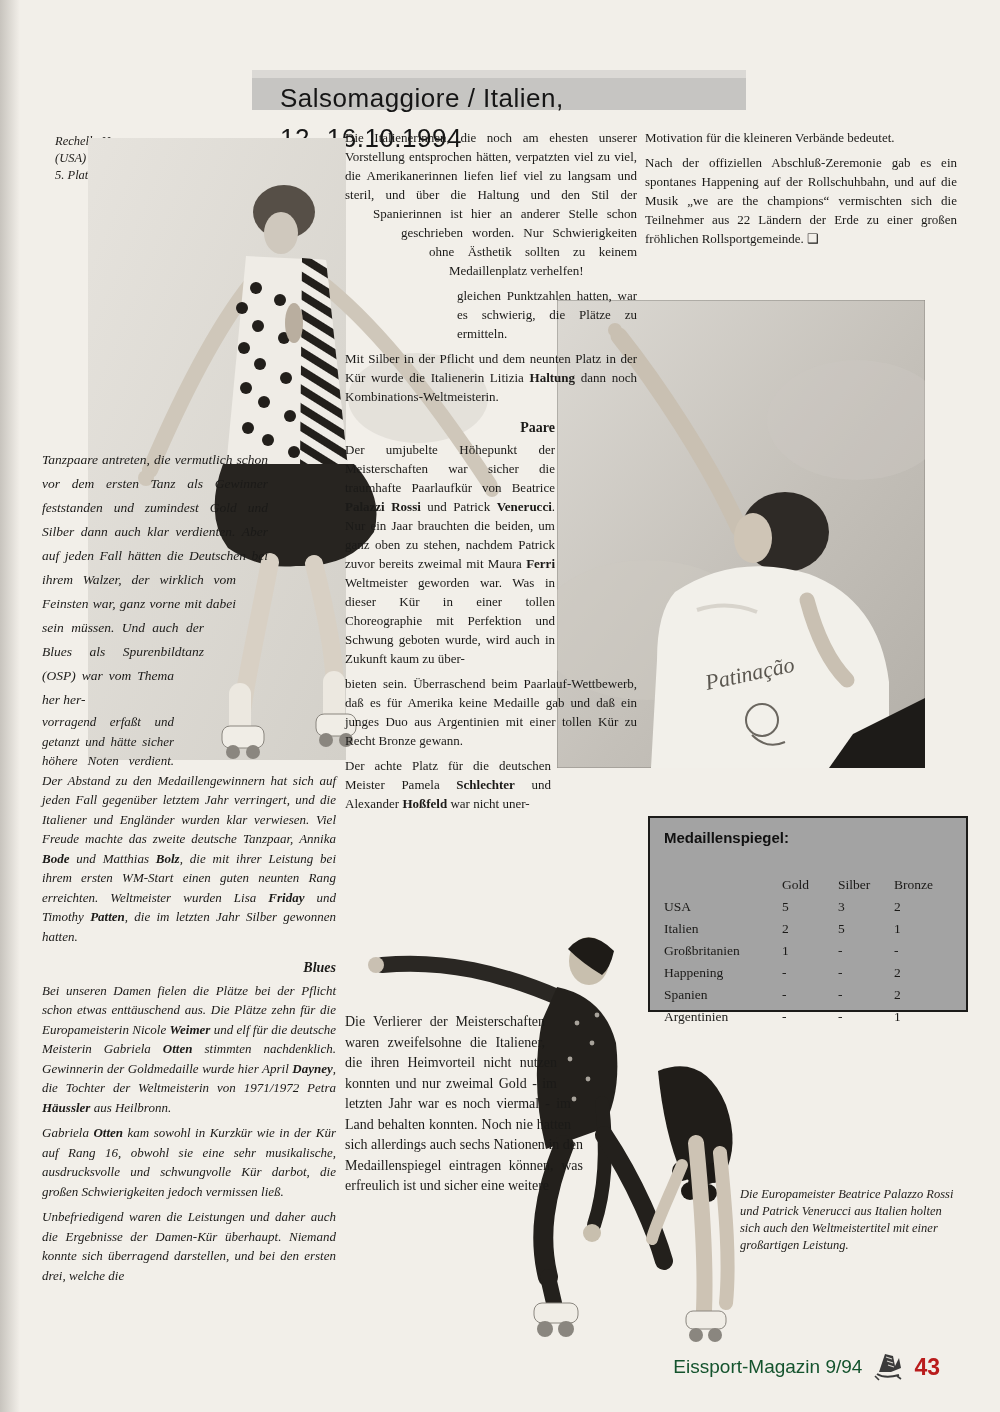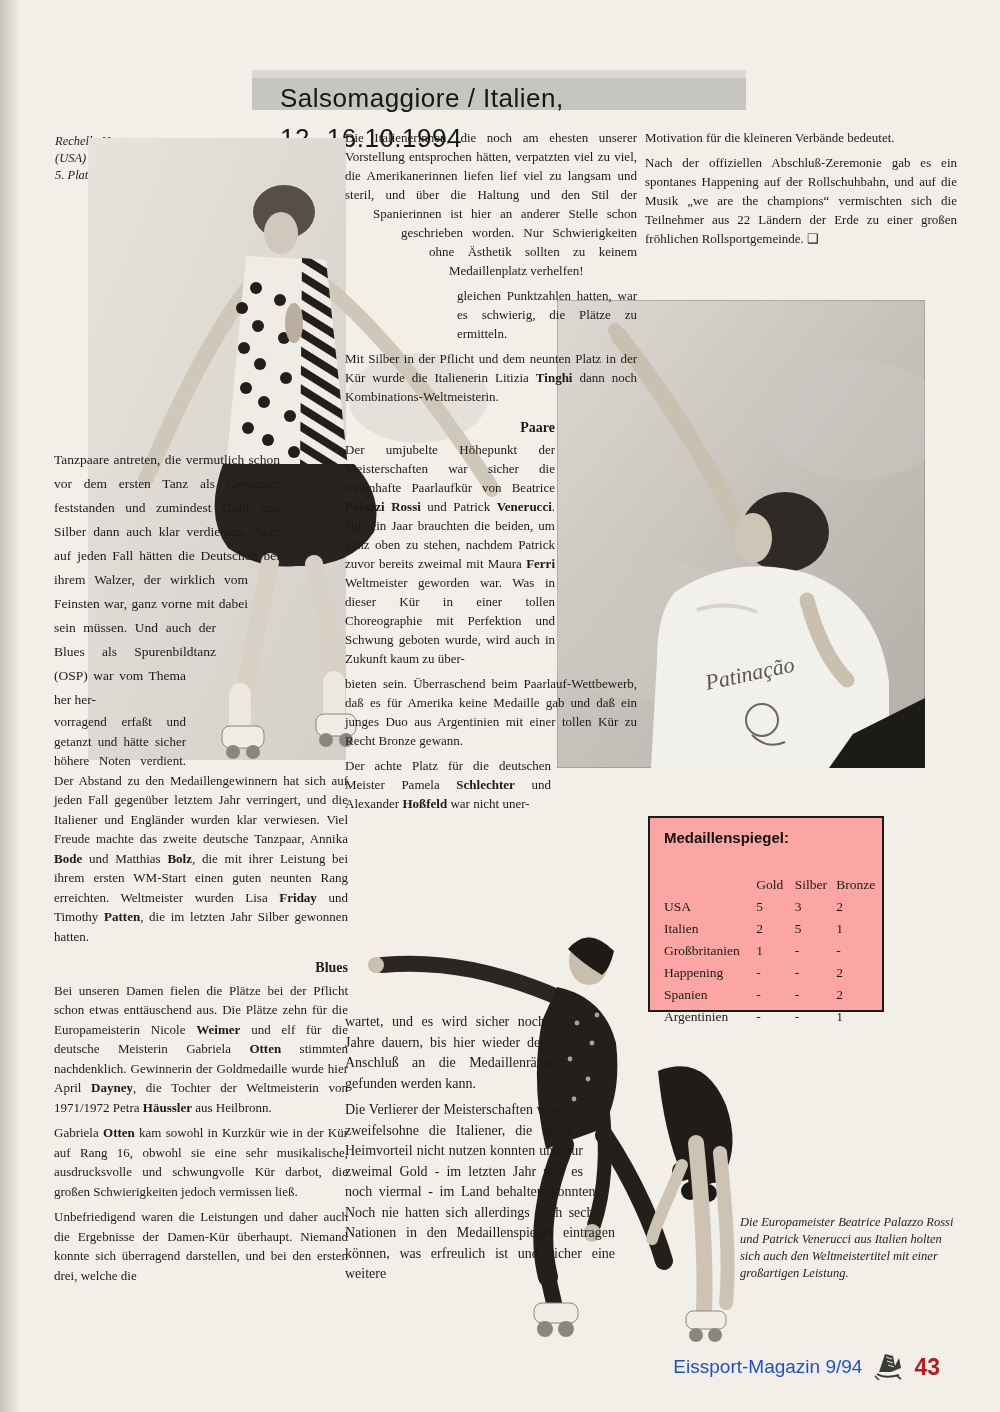--- a/index.html
+++ b/index.html
@@ -6,46 +6,46 @@
   .page{position:relative;width:1000px;height:1412px;margin:0 auto;background:#f2efe9;
         font-family:"Liberation Serif", serif;color:#1b1a18;overflow:hidden;}
   .edge{position:absolute;left:0;top:0;width:20px;height:100%;
         background:linear-gradient(to right, rgba(120,115,108,.35), rgba(120,115,108,0));}
   .banner{position:absolute;left:252px;top:70px;width:494px;height:40px;line-height:40px;
         background:#c6c5c2;border-top:8px solid #dbd9d5;padding-left:28px;box-sizing:border-box;
         font-family:"Liberation Sans", sans-serif;font-size:26px;color:#151515;letter-spacing:.5px;}
   .caption{position:absolute;font-style:italic;font-size:12.5px;line-height:17px;color:#24221f;}
   .cap1{left:55px;top:133px;width:114px;}
   .cap2{left:645px;top:774px;width:318px;}
-  .cap3{left:740px;top:1214px;width:220px;}
+  .cap3{left:740px;top:1186px;width:220px;}
   .col{position:absolute;text-align:justify;font-size:13px;line-height:19px;z-index:3;}
   .col p{margin:0 0 6px 0;}
-  .col1{left:54px;top:448px;width:294px;line-height:19.5px;}
+  .col1{left:42px;top:448px;width:294px;line-height:19.5px;font-style:italic;}
   .col1 .b1{line-height:24px;font-size:13.5px;}
   .col2t{left:345px;top:128px;width:292px;}
   .col2b{left:345px;top:1012px;width:292px;font-size:14px;line-height:20.5px;}
   .col3{left:645px;top:128px;width:312px;}
   .shead{font-weight:bold;font-size:14px;margin:12px 0 3px 0;text-align:right;}
   .spr{float:right;clear:right;}
   .spl{float:left;clear:left;}
   .narrow212{width:212px;}
   .narrow205{width:206px;}
   .photo{position:absolute;z-index:1;}
-  .medal-box{position:absolute;left:648px;top:816px;width:236px;height:196px;z-index:4;
-        border:2px solid #1c1b19;background:#fca5a5;box-sizing:border-box;}
+  .medal-box{position:absolute;left:648px;top:816px;width:320px;height:196px;z-index:4;
+        border:2px solid #1c1b19;background:#a3a3a3;box-sizing:border-box;}
   .medal-title{font-family:"Liberation Sans", sans-serif;font-weight:bold;font-size:15px;
         margin:11px 0 10px 14px;color:#111;}
   .medal-box table{border-collapse:collapse;margin-left:14px;font-size:13.5px;line-height:20px;margin-top:28px;}
   .medal-box th{font-weight:normal;text-align:left;padding:0;}
   .medal-box td,.medal-box th{padding:1px 0;}
   .mc-country{width:118px;}
   .mc-num{width:56px;}
   .footer{position:absolute;left:600px;top:1352px;width:340px;display:flex;align-items:center;
         justify-content:flex-end;gap:9px;font-family:"Liberation Sans", sans-serif;}
-  .footer .mag{font-size:19px;color:#1d4ed8;}
+  .footer .mag{font-size:19px;color:#14532d;}
   .footer .pnum{font-size:23px;font-weight:bold;color:#b91c1c;}
   b{font-weight:bold;}
 </style>
 </head>
 <body>
 
 <div class="page">
 
   <div class="edge"></div>
 
@@ -189,37 +189,36 @@
       <div class="spl" style="width:0;height:76px"></div>
       <div class="spl" style="width:28px;height:19px"></div>
       <div class="spl" style="width:56px;height:19px"></div>
       <div class="spl" style="width:84px;height:19px"></div>
       <div class="spl" style="width:104px;height:19px"></div>
       <div class="spl" style="width:112px;height:57px"></div>
       <div class="spr" style="width:0;height:152px"></div>
       <div class="spr" style="width:82px;height:228px"></div>
       <p>Die Italienerinnen, die noch am ehesten unserer Vorstellung entsprochen hätten, verpatzten viel zu viel, die Amerikanerinnen liefen lief viel zu langsam und steril, und über die Haltung und den Stil der Spanierinnen ist hier an anderer Stelle schon geschrieben worden. Nur Schwierigkeiten ohne Ästhetik sollten zu keinem Medaillenplatz verhelfen!</p>
       <p>gleichen Punktzahlen hatten, war es schwierig, die Plätze zu ermitteln.</p>
-      <p>Mit Silber in der Pflicht und dem neunten Platz in der Kür wurde die Italienerin Litizia <b>Tinghi</b> dann noch Kombinations-Weltmeisterin.</p>
+      <p>Mit Silber in der Pflicht und dem neunten Platz in der Kür wurde die Italienerin Litizia <b>Haltung</b> dann noch Kombinations-Weltmeisterin.</p>
     </div>
     <div class="shead">Paare</div>
     <p class="narrow212">Der umjubelte Höhepunkt der Meisterschaften war sicher die traumhafte Paarlaufkür von Beatrice <b>Palazzi Rossi</b> und Patrick <b>Venerucci</b>. Nur ein Jaar brauchten die beiden, um ganz oben zu stehen, nachdem Patrick zuvor bereits zweimal mit Maura <b>Ferri</b> Weltmeister geworden war. Was in dieser Kür in einer tollen Choreographie mit Perfektion und Schwung geboten wurde, wird auch in Zukunft kaum zu über-</p>
     <p>bieten sein. Überraschend beim Paarlauf-Wettbewerb, daß es für Amerika keine Medaille gab und daß ein junges Duo aus Argentinien mit einer tollen Kür zu Recht Bronze gewann.</p>
     <p class="narrow205">Der achte Platz für die deutschen Meister Pamela <b>Schlechter</b> und Alexander <b>Hoßfeld</b> war nicht uner-</p>
   </div>
 
   <div class="col col2b">
     <div class="spr" style="width:92px;height:41px"></div>
     <div class="spr" style="width:80px;height:41px"></div>
     <div class="spr" style="width:66px;height:41px"></div>
     <div class="spr" style="width:54px;height:41px"></div>
     <div class="spr" style="width:38px;height:41px"></div>
     <div class="spr" style="width:22px;height:41px"></div>
     <div class="spr" style="width:8px;height:41px"></div>
-    <p>wartet, und es wird sicher noch Jahre dauern, bis hier wieder der Anschluß an die Medaillenränge gefunden werden kann.</p>
     <p>Die Verlierer der Meisterschaften waren zweifelsohne die Italiener, die ihren Heimvorteil nicht nutzen konnten und nur zweimal Gold - im letzten Jahr war es noch viermal - im Land behalten konnten. Noch nie hatten sich allerdings auch sechs Nationen in den Medaillenspiegel eintragen können, was erfreulich ist und sicher eine weitere</p>
   </div>
 
   <div class="col col3">
     <p>Motivation für die kleineren Verbände bedeutet.</p>
     <p>Nach der offiziellen Abschluß-Zeremonie gab es ein spontanes Happening auf der Rollschuhbahn, und auf die Musik „we are the champions“ vermischten sich die Teilnehmer aus 22 Ländern der Erde zu einer großen fröhlichen Rollsportgemeinde.  ❑</p>
   </div>
 
   <div class="medal-box">
     <div class="medal-title">Medaillenspiegel:</div>

